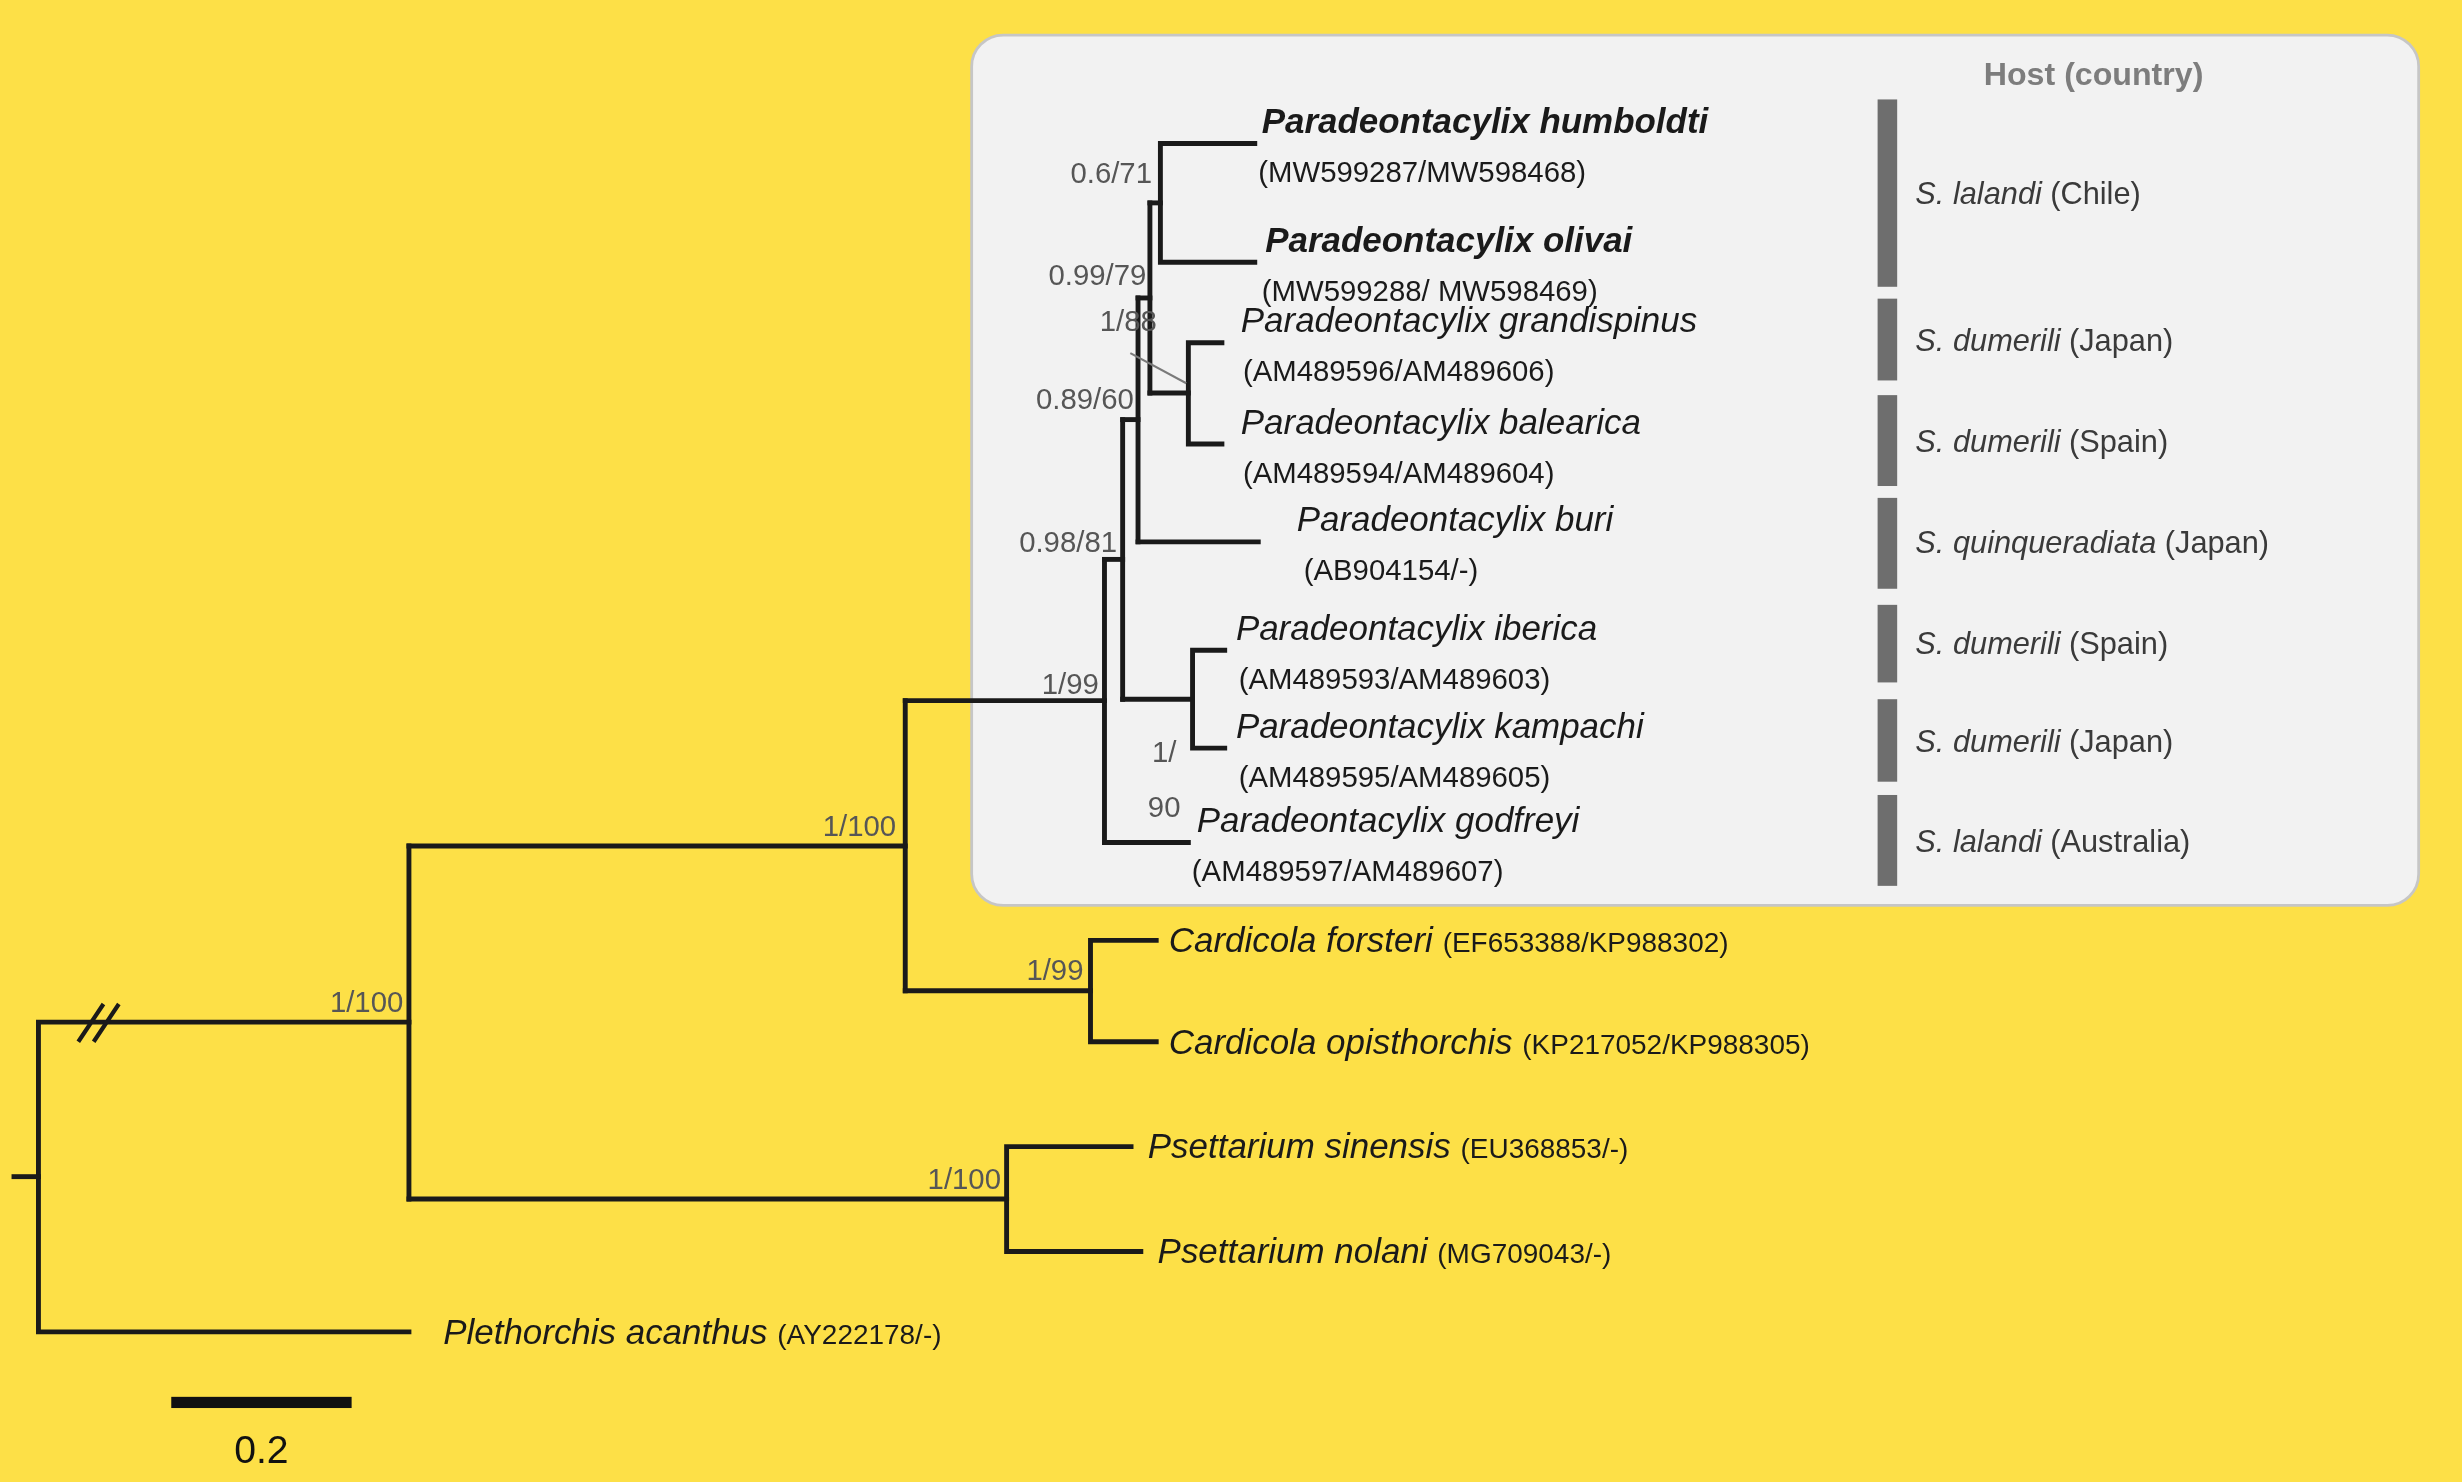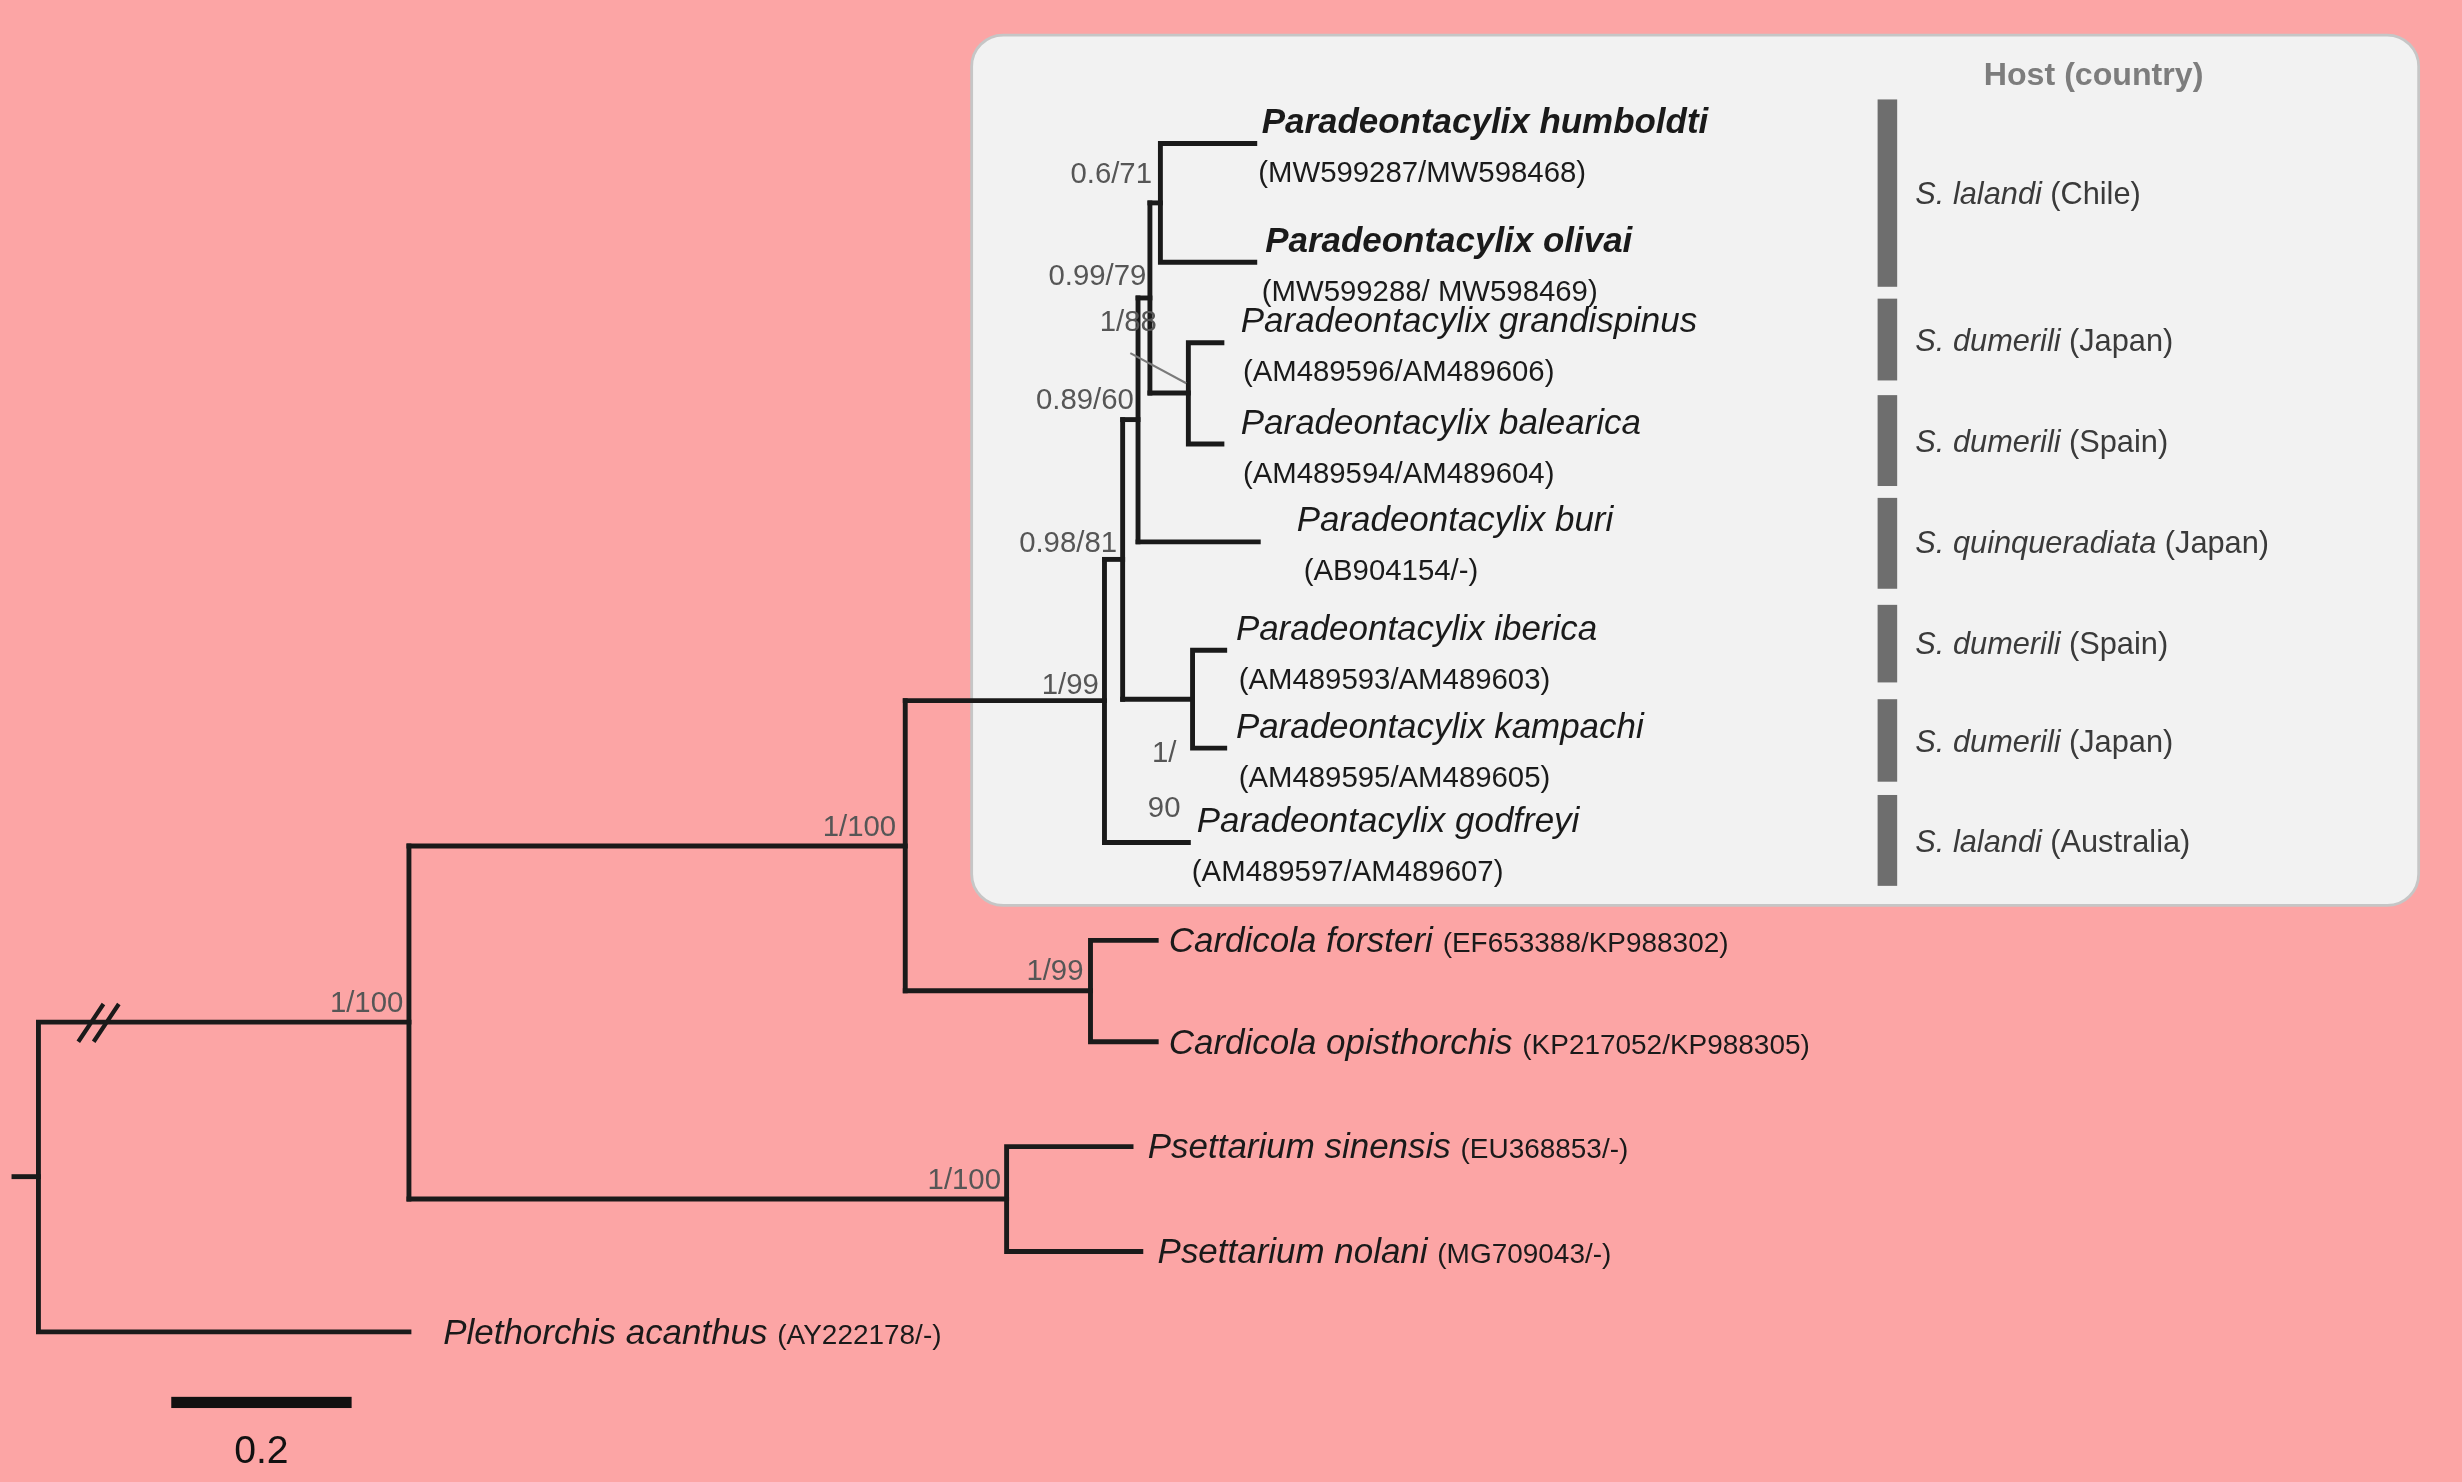--- a/index.html
+++ b/index.html
@@ -1,16 +1,16 @@
 <!DOCTYPE html>
 <html style="font-size:11.2px"><head>
 <meta charset="utf-8">
 <style>
   html, body { margin: 0; padding: 0; background: #ffffff; }
-  .stage { width: 2462px; height: 1483px; position: relative; background: #fca5a5; }
+  .stage { width: 2462px; height: 1483px; position: relative; background: #fde047; }
   svg { display: block; }
   text { font-family: "Liberation Sans", sans-serif; fill: #1a1a1a; }
   .branch { stroke: #1a1a1a; stroke-width: 7; fill: none; stroke-linecap: square; }
   .break-mark { stroke: #1a1a1a; stroke-width: 6; fill: none; }
   .pointer { stroke: #7a7a7a; stroke-width: 3; fill: none; }
   .panel { fill: #f2f2f2; stroke: #c6c6c6; stroke-width: 4; }
   .hostbar { fill: #6e6e6e; }
   .support { font-size: 42px; fill: #565656; }
   .support-end { text-anchor: end; }
   .tipname { font-size: 50px; font-style: italic; }

